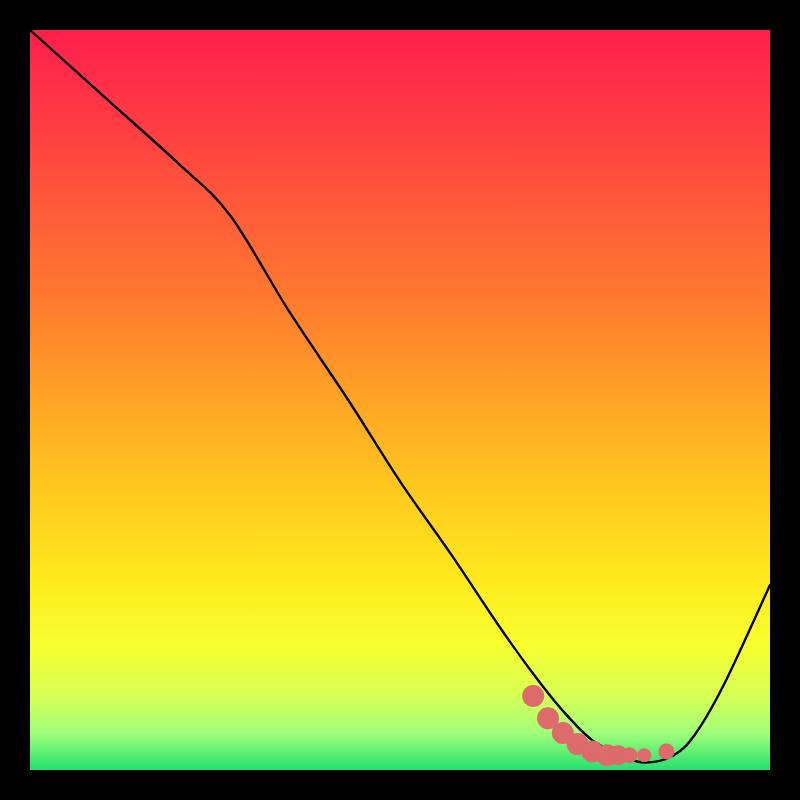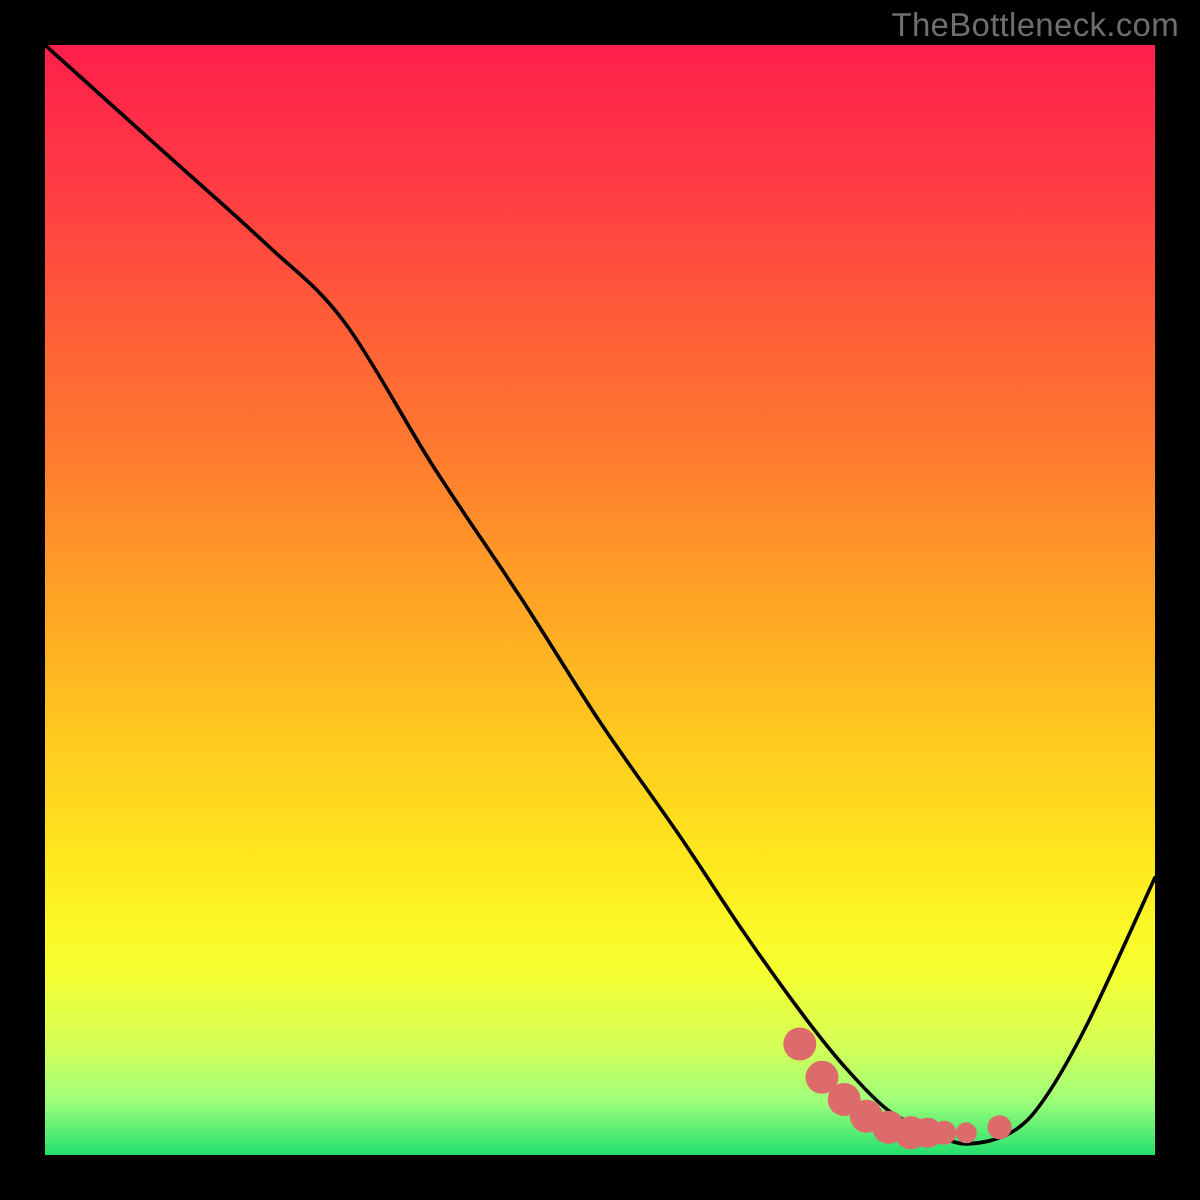--- a/index.html
+++ b/index.html
@@ -38,21 +38,20 @@
     font-weight: 400;
     letter-spacing: 0.2px;
     user-select: none;
   }
 </style>
 </head>
 <body>
 
 <div class="frame">
 
-  <div class="watermark">TheBottleneck.com</div>
 
   <div class="plot-area">
     <svg class="plot-svg" viewBox="0 0 740 740">
       <defs>
         <linearGradient id="bg-grad" x1="0" y1="0" x2="0" y2="1">
             <stop offset="0%" stop-color="#ff1f4b"></stop>
             <stop offset="12%" stop-color="#ff3a44"></stop>
             <stop offset="25%" stop-color="#ff5d38"></stop>
             <stop offset="38%" stop-color="#ff7e2e"></stop>
             <stop offset="50%" stop-color="#ffa425"></stop>

